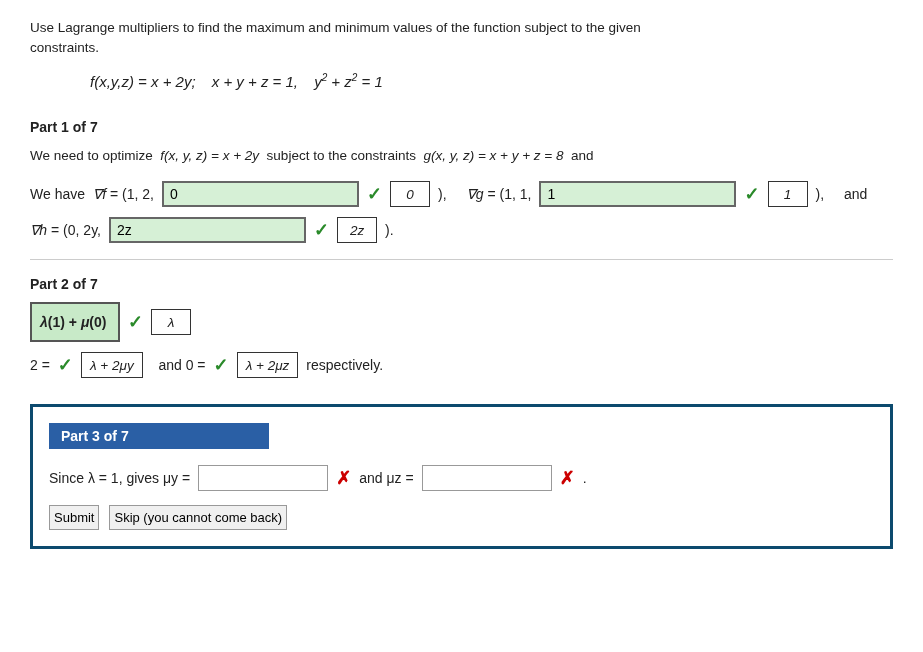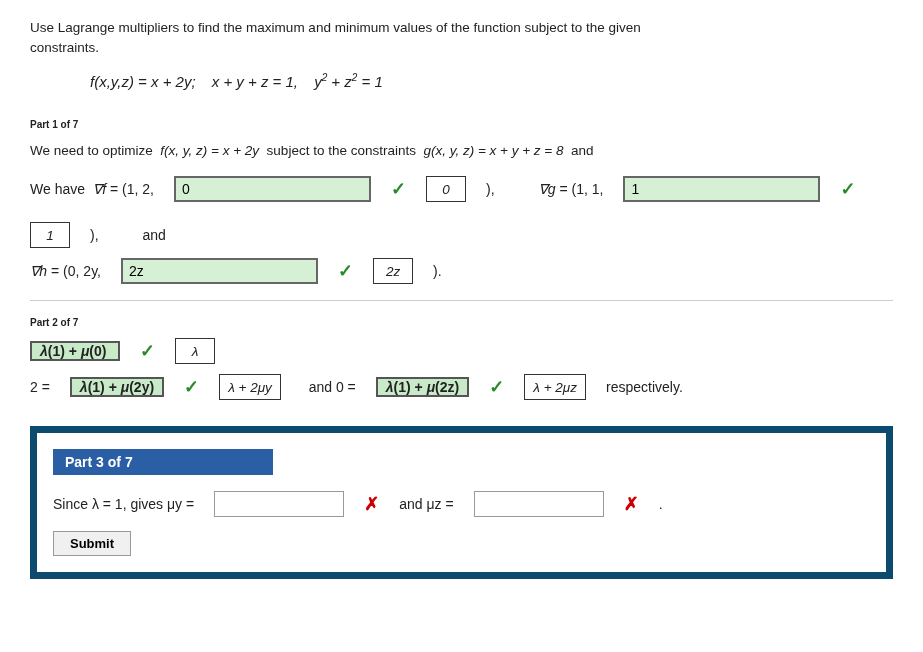--- a/index.html
+++ b/index.html
@@ -19,37 +19,37 @@
       max-width: 680px;
     }
     .formula-line {
       font-style: italic;
       margin-left: 60px;
       margin-bottom: 22px;
       font-size: 14.5px;
       line-height: 2;
     }
     .part-header {
-      font-size: 10px;
+      font-size: 14px;
       font-weight: bold;
       margin-bottom: 10px;
       color: #222;
     }
     .part-body {
       font-size: 13.5px;
       line-height: 1.7;
       margin-bottom: 14px;
       max-width: 760px;
     }
     .part-body p { margin-bottom: 6px; }
     .answer-row {
       display: flex;
       align-items: center;
       flex-wrap: wrap;
-      gap: 20px;
+      gap: 8px;
       margin-bottom: 10px;
       font-size: 14px;
     }
     .input-box {
       border: 1px solid #999;
       padding: 2px 6px;
       min-width: 100px;
       height: 26px;
       font-size: 14px;
       outline: none;
@@ -88,47 +88,46 @@
       background: #2a5fa5;
       color: #fff;
       padding: 5px 12px;
       font-size: 14px;
       font-weight: bold;
       display: inline-block;
       min-width: 220px;
       margin-bottom: 16px;
     }
     .part3-section {
-      border: 7px solid #0c4a6e;
+      border: 3px solid #0c4a6e;
       padding: 16px 16px 16px 16px;
       margin-top: 0;
     }
     .small-input {
       border: 1px solid #999;
       padding: 2px 6px;
       width: 130px;
       height: 26px;
       font-size: 14px;
       outline: none;
     }
     .btn {
       border: 1px solid #999;
       background: #f0f0f0;
-      padding: 4px 16px;
+      padding: 4px 4px;
       font-size: 13px;
       cursor: pointer;
-      font-weight: bold;
     }
     sup { font-size: 10px; }
     .bold-border-input {
       border: 2px solid #555;
       background: #c8eac8;
       padding: 2px 8px;
       min-width: 90px;
-      height: 20px;
+      height: 40px;
       font-size: 14px;
       display: inline-flex;
       align-items: center;
     }
     .math-formula {
       font-style: italic;
       font-size: 15px;
       margin-top: 12px;
     }
   </style>
@@ -197,31 +196,25 @@
     </span>
   <span class="check-green">✓</span>
   <span class="answer-box">
       <em>λ</em>
     </span>
 </div>
 
 
 <div class="answer-row" style="margin-top:6px;">
   <span>2 =</span>
-  <span class="bold-border-input">
-      <strong><em>λ</em>(1) + <em>μ</em>(2y)</strong>
-    </span>
   <span class="check-green">✓</span>
   <span class="answer-box">
       <em>λ + 2μy</em>
     </span>
   <span>&nbsp; and 0 =</span>
-  <span class="bold-border-input">
-      <strong><em>λ</em>(1) + <em>μ</em>(2z)</strong>
-    </span>
   <span class="check-green">✓</span>
   <span class="answer-box">
       <em>λ + 2μz</em>
     </span>
   <span>respectively.</span>
 </div>
 
 <br>
 
 
@@ -233,17 +226,18 @@
     <input class="small-input" type="text" value="" style="">
     <span class="cross-red">✗</span>
     <span>and μz =</span>
     <input class="small-input" type="text" value="" style="">
     <span class="cross-red">✗</span>
     <span>.</span>
   </div>
 
   <div style="margin-top:14px; display:flex; gap:10px;">
     <button class="btn">Submit</button>
+    <button class="btn">Skip (you cannot come back)</button>
   </div>
 </div>
 
 
 
 
 </body></html>

